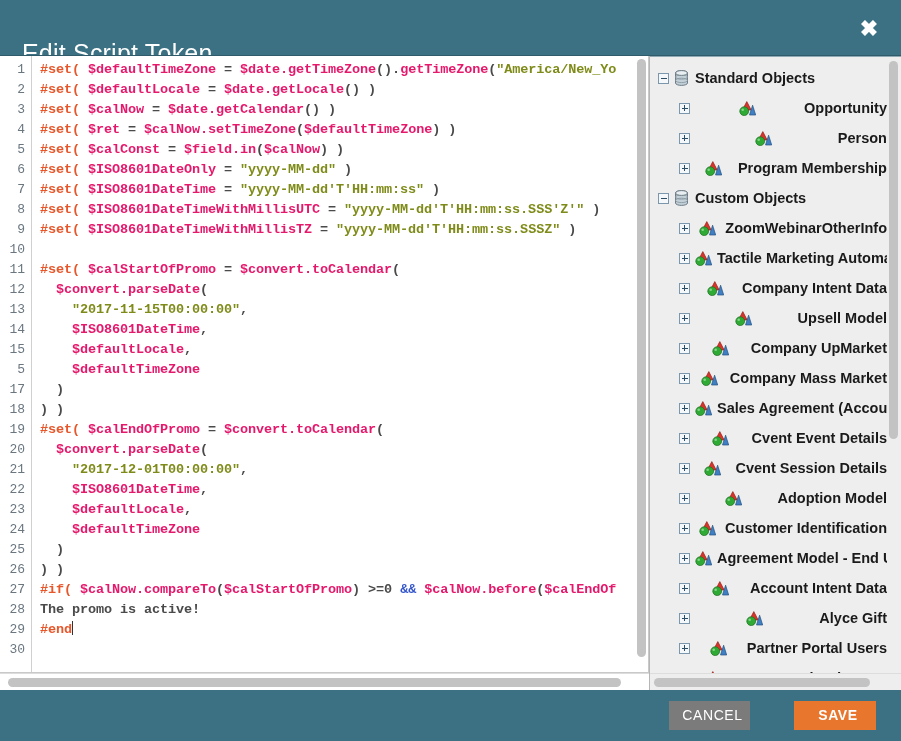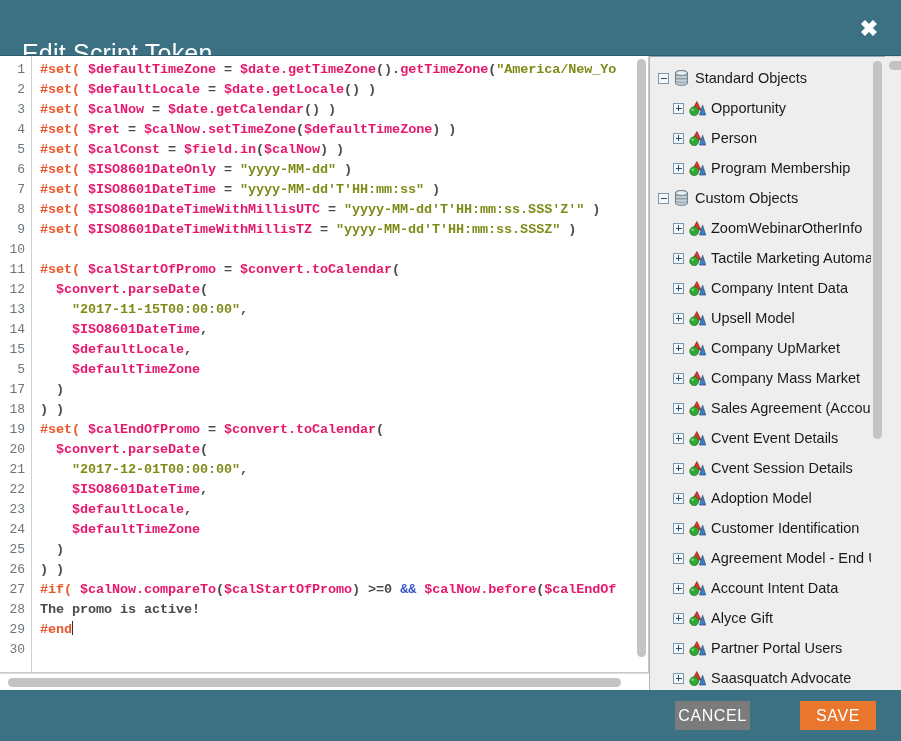--- a/index.html
+++ b/index.html
@@ -176,24 +176,26 @@
     width: 613px;
     height: 9px;
     background: #c3c3c3;
     border-radius: 5px;
   }
 
   
   .tree-col {
     flex: 1 1 auto;
     display: flex;
+    flex-direction: column;
     background: #eeeeee;
     border-left: 1px solid #b6b6b6;
     box-sizing: border-box;
     overflow: hidden;
+    font-weight: bold;
   }
   .tree-wrap {
     position: relative;
     flex: 1 1 auto;
     background: #eeeeee;
     overflow: hidden;
     border-top: 1px solid #8fa9b3;
   }
   .tree-scroll-inner {
     position: absolute;
@@ -206,21 +208,21 @@
     box-sizing: border-box;
   }
   .tree-node {
     height: 30px;
     display: flex;
     align-items: center;
     white-space: nowrap;
     cursor: pointer;
   }
   .tree-node.root { padding-left: 8px; }
-  .tree-node.child { padding-left: 23px; }
+  .tree-node.child { padding-left: 29px; justify-content: space-between; }
 
   .expander {
     width: 11px;
     height: 11px;
     flex: 0 0 11px;
     border: 1px solid #7a97ad;
     background: #f4f8fb;
     position: relative;
     margin-right: 5px;
     box-sizing: border-box;
@@ -310,36 +312,38 @@
     height: 51px;
     background: #3b7183;
     position: relative;
   }
   .btn {
     position: absolute;
     top: 11px;
     height: 29px;
     line-height: 29px;
     color: #ffffff;
-    font-size: 16px;
+    font-size: 14px;
     letter-spacing: 0.6px;
     text-align: center;
     cursor: pointer;
     user-select: none;
     font-family: "Liberation Sans", sans-serif;
+    padding-left: 6px;
   }
   .btn-cancel {
     right: 151px;
     width: 75px;
     background: #7b7b7b;
   }
   .btn-save {
     right: 25px;
     width: 76px;
     background: #e8762c;
+    font-weight: bold;
   }
 </style>
 </head>
 <body>
 
 <div class="dialog">
 
   <div class="dialog-header">
     <div class="dialog-title">Edit Script Token</div>
     <div class="close-btn">✖</div>

